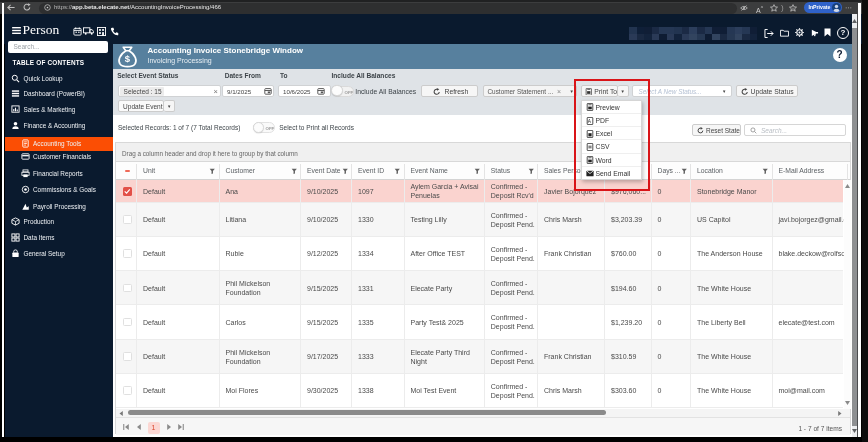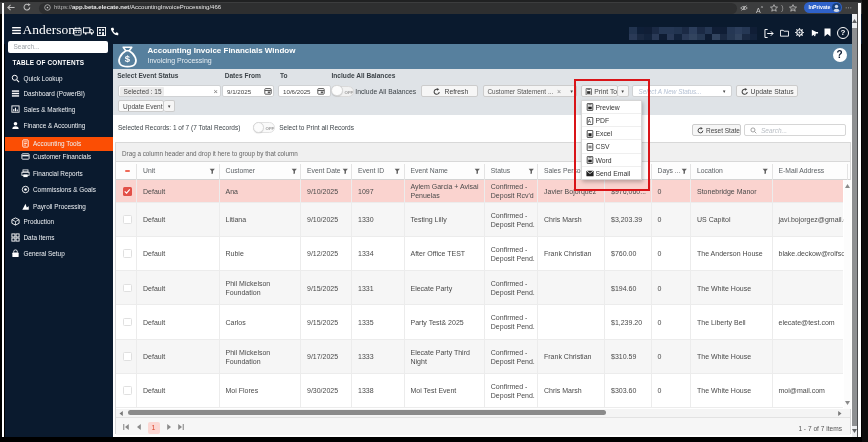--- a/index.html
+++ b/index.html
@@ -120,21 +120,21 @@
         </span></div>
     <div class="chrome-ic" style="left:845px; top:3px; font-size:7px; letter-spacing:0.5px;">⋯</div>
   </div>
 
   <div id="appheader" class="abs">
     <svg id="hamb" style="position:absolute; left:10.3px; top:12.5px;" width="8" height="7" viewBox="0 0 10 8">
         <rect y="0" width="10" height="1.6" fill="#fff"></rect>
         <rect y="3.2" width="10" height="1.6" fill="#fff"></rect>
         <rect y="6.4" width="10" height="1.6" fill="#fff"></rect>
       </svg>
-    <div id="logo">Anderson</div>
+    <div id="logo">Person</div>
     <svg style="position:absolute; left:71px; top:12.5px;" width="9" height="9" viewBox="0 0 10 10">
         <rect x="1" y="1.5" width="8" height="7.5" rx="1" fill="none" stroke="#fff" stroke-width="1"></rect>
         <line x1="1" y1="3.8" x2="9" y2="3.8" stroke="#fff" stroke-width="1"></line>
         <line x1="3" y1="0.5" x2="3" y2="2.5" stroke="#fff" stroke-width="1"></line>
         <line x1="7" y1="0.5" x2="7" y2="2.5" stroke="#fff" stroke-width="1"></line>
         <rect x="2.7" y="5.2" width="1.7" height="1.2" fill="#fff"></rect>
         <rect x="5.6" y="5.2" width="1.7" height="1.2" fill="#fff"></rect>
       </svg>
     <svg style="position:absolute; left:81px; top:13px;" width="11" height="8" viewBox="0 0 12 8">
         <rect x="0.5" y="0.5" width="7" height="5.5" fill="none" stroke="#fff" stroke-width="1"></rect>
@@ -318,21 +318,21 @@
       </div>
   </div>
 
   <div id="main" class="abs">
     <div id="bluebar">
       <svg style="position:absolute; left:4.5px; top:2px;" width="21" height="22" viewBox="0 0 21 22">
         <path d="M6.2 1.2 H14.8 L12.2 4.8 H8.8 Z" fill="none" stroke="#fff" stroke-width="1.5" stroke-linejoin="round"></path>
         <path d="M8.6 4.9 Q4.4 7.2 2.6 11.8 Q1.2 15.6 3.2 18.2 Q5.2 20.6 10.5 20.6 Q15.8 20.6 17.8 18.2 Q19.8 15.6 18.4 11.8 Q16.6 7.2 12.4 4.9" fill="none" stroke="#fff" stroke-width="1.7" stroke-linecap="round"></path>
         <text x="10.5" y="16.2" font-size="9.5" font-weight="bold" fill="#fff" text-anchor="middle" font-family="Liberation Sans">$</text>
       </svg>
-      <div class="t1">Accounting Invoice Financials Window</div>
+      <div class="t1">Accounting Invoice Stonebridge Window</div>
       <div class="t2">Invoicing Processing</div>
       <div id="qcirc">?</div>
     </div>
     <div id="toolbar">
       <div class="lab" style="left:4.7px;">Select Event Status</div>
       <div class="lab" style="left:112.2px;">Dates From</div>
       <div class="lab" style="left:167.5px;">To</div>
       <div class="lab" style="left:219px;">Include All Balances</div>
 
       <div class="ctl" style="left:5.1px; width:103px;">

